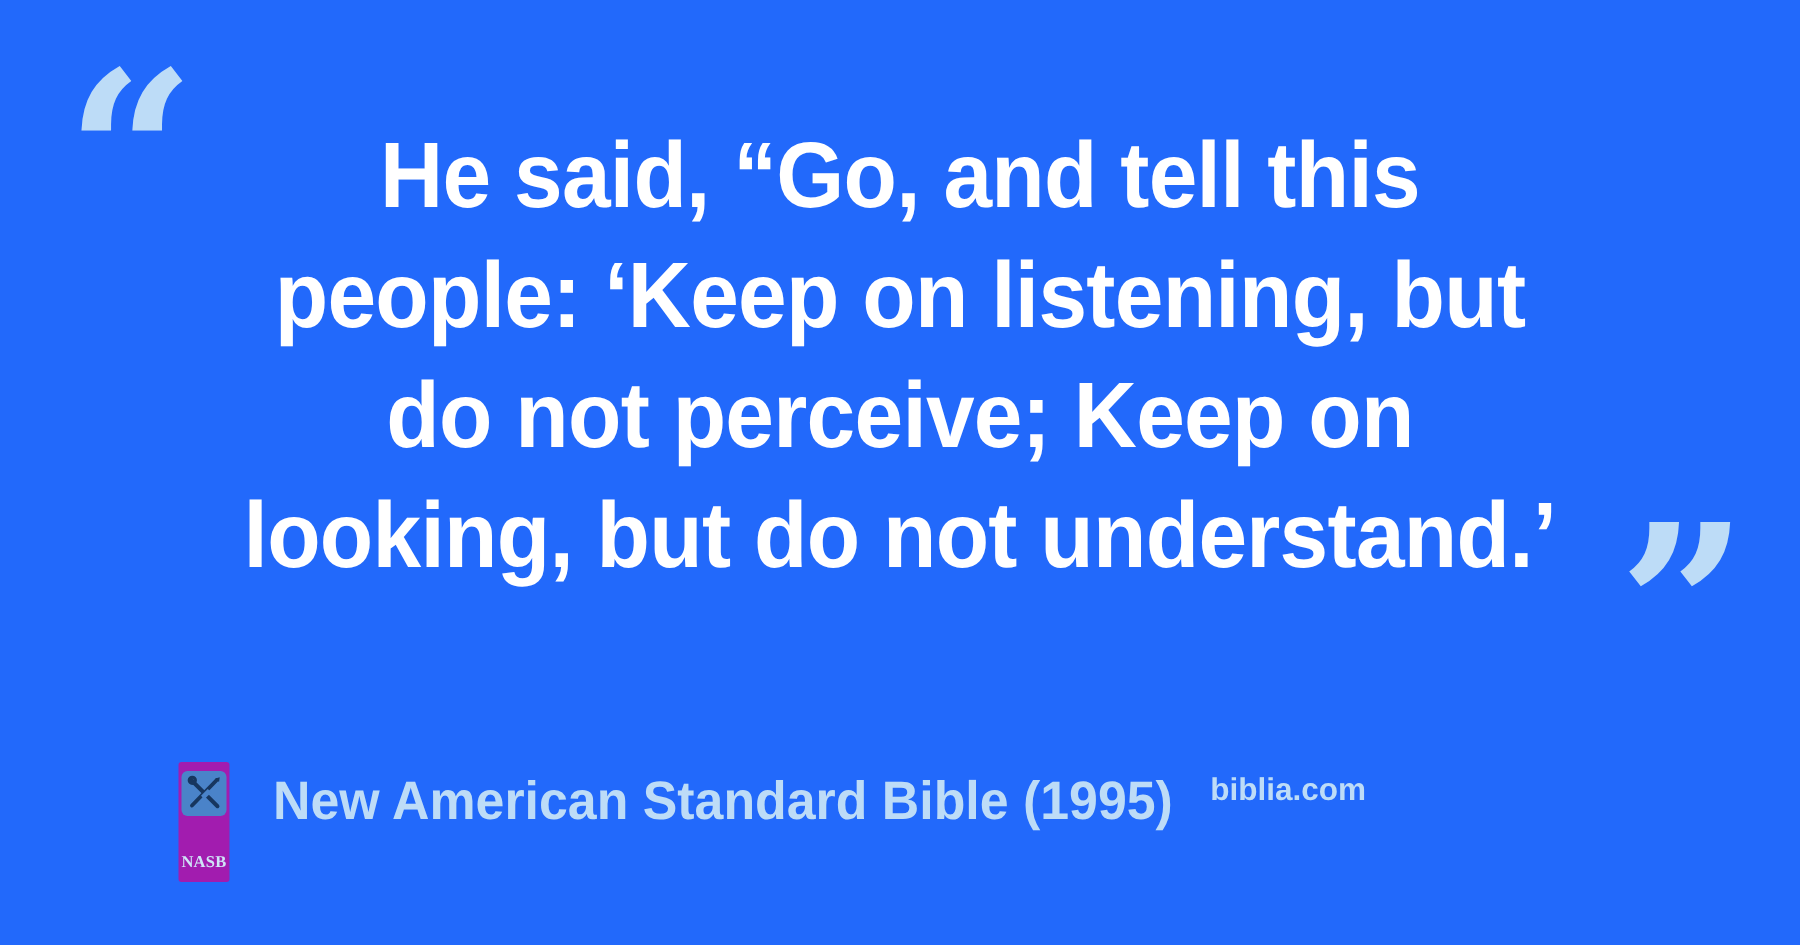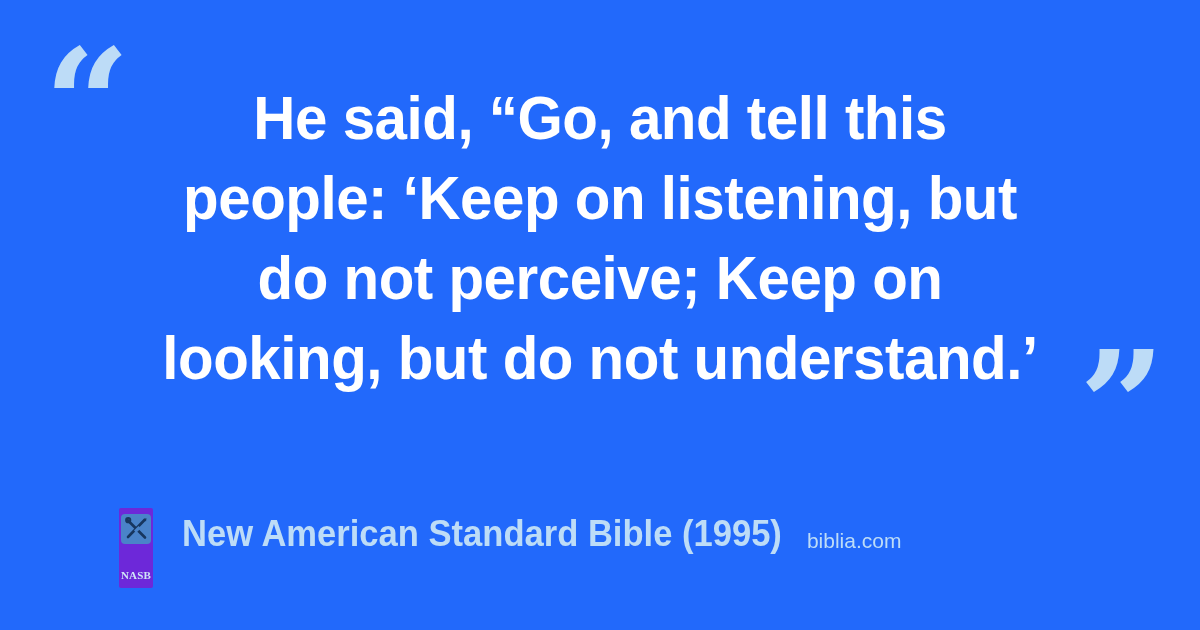--- a/index.html
+++ b/index.html
@@ -74,21 +74,21 @@
     left: 119px;
     top: 508px;
     display: flex;
     align-items: flex-start;
     gap: 29px;
   }
 
   #nasb-logo {
     width: 34px;
     height: 80px;
-    background: #6d28d9;
+    background: #a21caf;
     border-radius: 2px;
     display: flex;
     flex-direction: column;
     align-items: center;
     justify-content: flex-start;
     padding-top: 6px;
     flex: 0 0 auto;
     position: relative;
   }
 
@@ -130,24 +130,24 @@
     font-size: 36px;
     line-height: 44px;
     white-space: nowrap;
     transform: scaleX(0.96);
     transform-origin: 0 50%;
   }
 
   #site-url {
     color: #bddcf7;
     font-family: "Liberation Sans", sans-serif;
-    font-weight: 400;
+    font-weight: 700;
     font-size: 21px;
     line-height: 28px;
-    margin-top: 15px;
+    margin-top: 1px;
     white-space: nowrap;
   }
 </style>
 </head>
 <body>
 
 <div id="card">
 
   <div class="quote-mark" id="quote-open">“</div>
 

